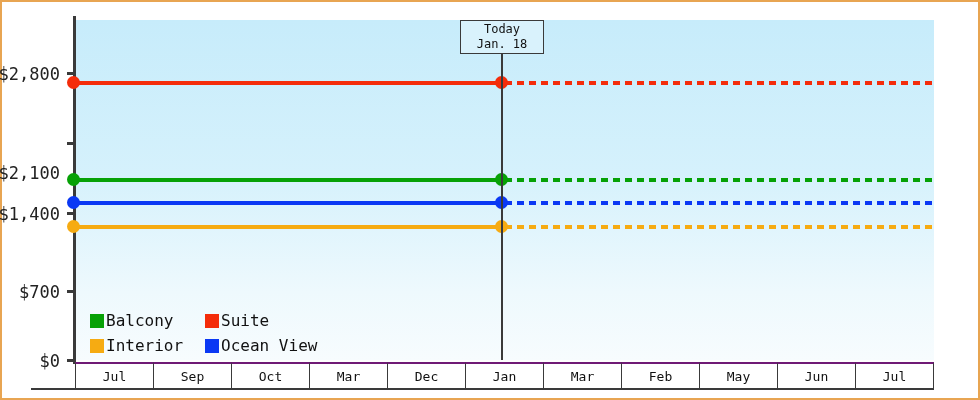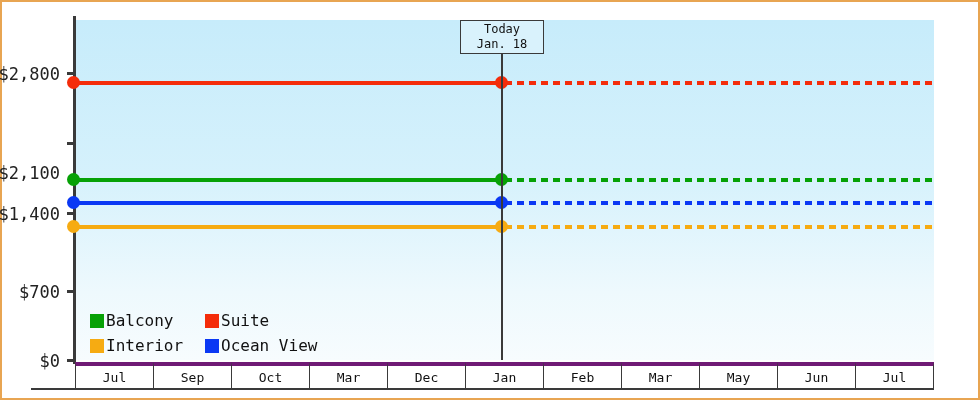--- a/index.html
+++ b/index.html
@@ -66,21 +66,21 @@
     top: 360px;
     width: 859px;
     height: 26px;
     display: flex;
     box-sizing: border-box;
   }
   .month-cell {
     flex: 1 1 0;
     box-sizing: border-box;
     border-left: 1px solid #3a3a3a;
-    border-top: 4px solid #701a75;
+    border-top: 2px solid #701a75;
     display: flex;
     align-items: center;
     justify-content: center;
     font-size: 13px;
     color: #111111;
     background: transparent;
   }
   .month-cell:first-child { border-left: 1px solid #3a3a3a; }
   .month-cell:last-child { border-right: 1px solid #3a3a3a; }
   #month-axis-baseline {
@@ -237,21 +237,21 @@
     </div>
   </div>
 
   <div id="month-axis">
     <div class="month-cell">Jul</div>
     <div class="month-cell">Sep</div>
     <div class="month-cell">Oct</div>
     <div class="month-cell">Mar</div>
     <div class="month-cell">Dec</div>
     <div class="month-cell">Jan</div>
+    <div class="month-cell">Mar</div>
     <div class="month-cell">Feb</div>
-    <div class="month-cell">Mar</div>
     <div class="month-cell">May</div>
     <div class="month-cell">Jun</div>
     <div class="month-cell">Jul</div>
   </div>
   <div id="month-axis-baseline"></div>
 
 </div>
 
 </body></html>

